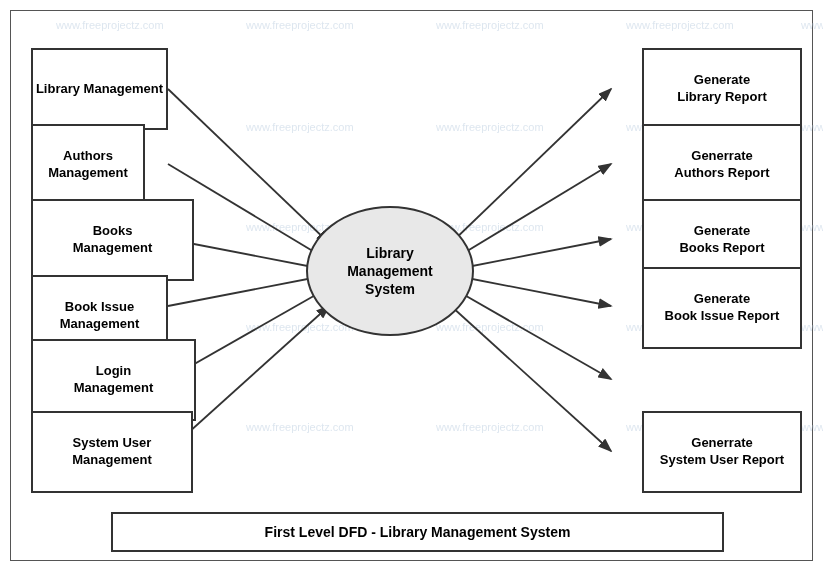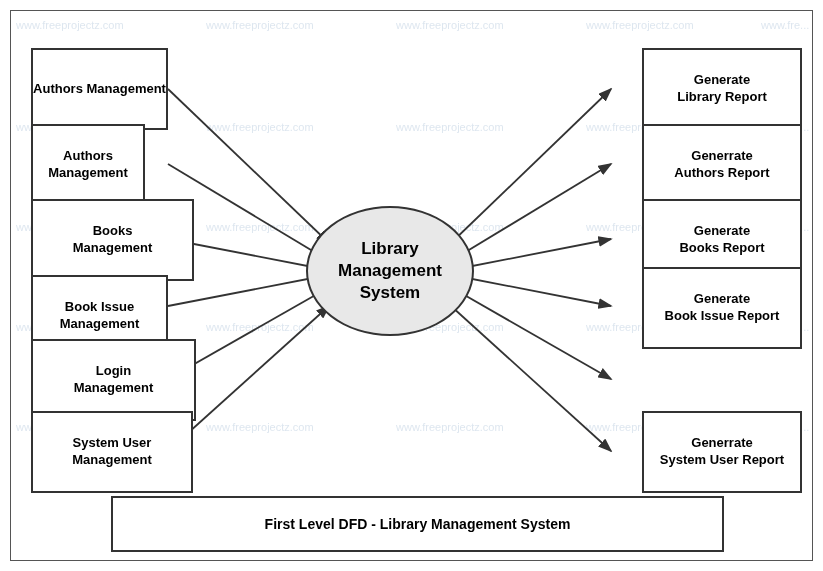--- a/index.html
+++ b/index.html
@@ -10,20 +10,21 @@
       height: 571px;
       overflow: hidden;
       position: relative;
     }
     .watermark {
       position: absolute;
       color: rgba(180,200,220,0.45);
       font-size: 11px;
       pointer-events: none;
       white-space: nowrap;
+      margin-left: 40px;
     }
     .diagram-container {
       position: absolute;
       top: 10px;
       left: 10px;
       right: 10px;
       bottom: 10px;
       border: 1.5px solid #555;
       background: #fff;
     }
@@ -38,21 +39,21 @@
       display: flex;
       align-items: center;
       justify-content: center;
     }
     .center-circle {
       position: absolute;
       border-radius: 50%;
       border: 2px solid #333;
       background: #e8e8e8;
       text-align: center;
-      font-size: 17px;
+      font-size: 14px;
       font-weight: bold;
       display: flex;
       align-items: center;
       justify-content: center;
       line-height: 1.3;
     }
     .caption-box {
       position: absolute;
       border: 2px solid #333;
       background: #fff;
@@ -138,21 +139,21 @@
     <line class="arrow-line" x1="446" y1="258" x2="600" y2="228"></line>
 
     <line class="arrow-line" x1="446" y1="265" x2="600" y2="295"></line>
 
     <line class="arrow-line" x1="443" y1="278" x2="600" y2="368"></line>
 
     <line class="arrow-line" x1="440" y1="295" x2="600" y2="440"></line>
   </svg>
 
   <div class="node-box" style="left:20px;top:37px;width:137px;height:82px">
-    <span>Authors
+    <span>Library
 Management</span>
   </div>
 
   <div class="node-box" style="left:20px;top:113px;width:114px;height:82px">
     <span>Authors<br>Management</span>
   </div>
 
   <div class="node-box" style="left:20px;top:188px;width:163px;height:82px">
     <span>Books<br>Management</span>
   </div>
@@ -187,17 +188,17 @@
 
   <div class="node-box" style="right:10px;top:256px;width:160px;height:82px">
     <span>Generate<br>Book Issue Report</span>
   </div>
 
 
   <div class="node-box" style="right:10px;top:400px;width:160px;height:82px">
     <span>Generrate<br>System User Report</span>
   </div>
 
-  <div class="caption-box" style="left:100px;bottom:8px;right:88px;height:56px">
+  <div class="caption-box" style="left:100px;bottom:8px;right:88px;height:40px">
     <span>First Level DFD - Library Management System</span>
   </div>
 
 </div>
 
 </body></html>

